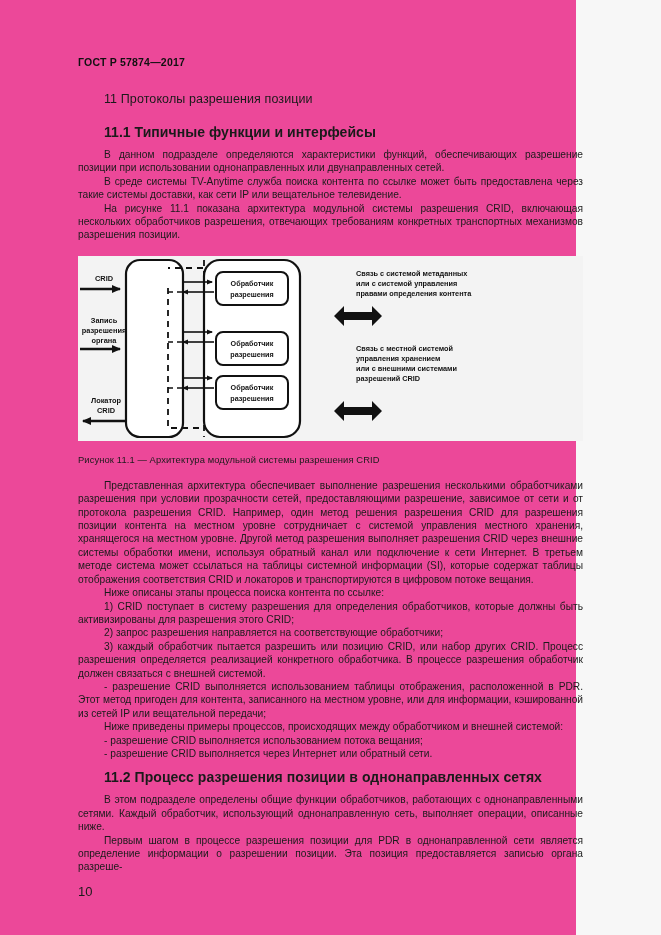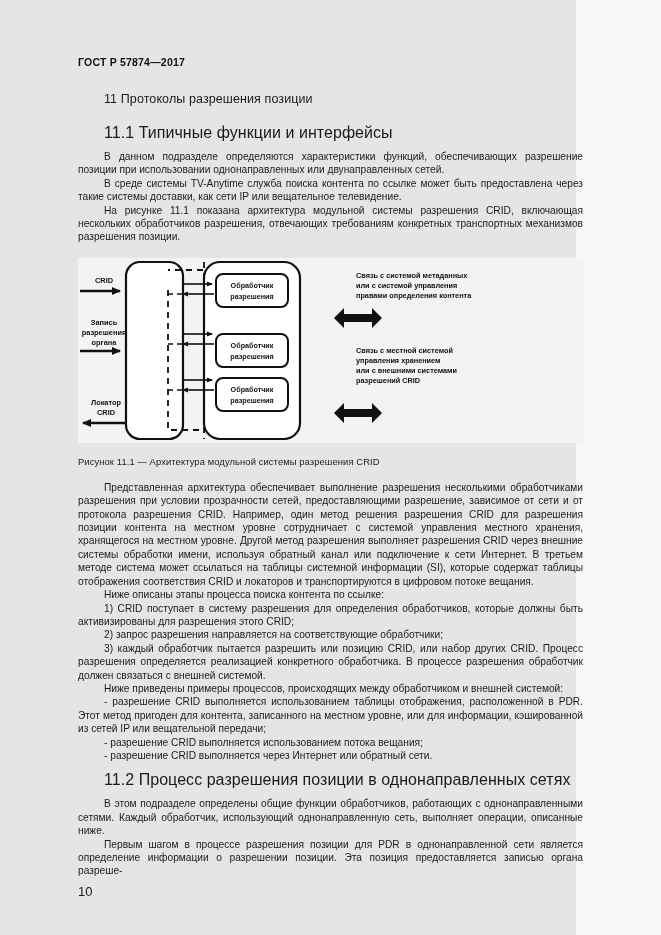--- a/index.html
+++ b/index.html
@@ -18,21 +18,21 @@
   .page {
     position: absolute;
     inset: 0;
     background: #f7f7f7;
   }
   .sheet {
     position: absolute;
     left: 0; top: 0;
     width: 576px;
     height: 935px;
-    background: #e5e5e5;
+    background: #ec4899;
   }
   .content {
     position: absolute;
     left: 78px;
     top: 56px;
     width: 505px;
   }
   .header-std {
     font-size: 10.5px;
     font-weight: bold;
@@ -41,22 +41,22 @@
     margin-bottom: 24px;
   }
   h1.sec-title {
     font-size: 12.5px;
     font-weight: normal;
     margin: 0 0 18px 0;
     padding-left: 26px;
     letter-spacing: 0.1px;
   }
   h2.subsec-title {
-    font-size: 16px;
-    font-weight: normal;
+    font-size: 14px;
+    font-weight: bold;
     margin: 0 0 8px 0;
     padding-left: 26px;
     letter-spacing: 0.05px;
   }
   p.body {
     font-size: 10.2px;
     line-height: 13.4px;
     margin: 0;
     text-align: justify;
     text-indent: 26px;
@@ -211,22 +211,22 @@
         <div class="fig-caption">Рисунок 11.1 — Архитектура модульной системы разрешения CRID</div>
       </div>
 
       <div class="gap-l"></div>
 
       <p class="body">Представленная архитектура обеспечивает выполнение разрешения несколькими обработчиками разрешения при условии прозрачности сетей, предоставляющими разрешение, зависимое от сети и от протокола разрешения CRID. Например, один метод решения разрешения CRID для разрешения позиции контента на местном уровне сотрудничает с системой управления местного хранения, хранящегося на местном уровне. Другой метод разрешения выполняет разрешения CRID через внешние системы обработки имени, используя обратный канал или подключение к сети Интернет. В третьем методе система может ссылаться на таблицы системной информации (SI), которые содержат таблицы отображения соответствия CRID и локаторов и транспортируются в цифровом потоке вещания.</p>
       <p class="body">Ниже описаны этапы процесса поиска контента по ссылке:</p>
       <p class="body">1) CRID поступает в систему разрешения для определения обработчиков, которые должны быть активизированы для разрешения этого CRID;</p>
       <p class="body">2) запрос разрешения направляется на соответствующие обработчики;</p>
       <p class="body">3) каждый обработчик пытается разрешить или позицию CRID, или набор других CRID. Процесс разрешения определяется реализацией конкретного обработчика. В процессе разрешения обработчик должен связаться с внешней системой.</p>
+      <p class="body dash">- разрешение CRID выполняется использованием таблицы отображения, расположенной в PDR. Этот метод пригоден для контента, записанного на местном уровне, или для информации, кэшированной из сетей IP или вещательной передачи;</p>
       <p class="body">Ниже приведены примеры процессов, происходящих между обработчиком и внешней системой:</p>
-      <p class="body dash">- разрешение CRID выполняется использованием таблицы отображения, расположенной в PDR. Этот метод пригоден для контента, записанного на местном уровне, или для информации, кэшированной из сетей IP или вещательной передачи;</p>
       <p class="body dash">- разрешение CRID выполняется использованием потока вещания;</p>
       <p class="body dash">- разрешение CRID выполняется через Интернет или обратный сети.</p>
 
       <div class="gap-m"></div>
 
       <h2 class="subsec-title">11.2 Процесс разрешения позиции в однонаправленных сетях</h2>
 
       <p class="body">В этом подразделе определены общие функции обработчиков, работающих с однонаправленными сетями. Каждый обработчик, использующий однонаправленную сеть, выполняет операции, описанные ниже.</p>
       <p class="body">Первым шагом в процессе разрешения позиции для PDR в однонаправленной сети является определение информации о разрешении позиции. Эта позиция предоставляется записью органа разреше-</p>
 

